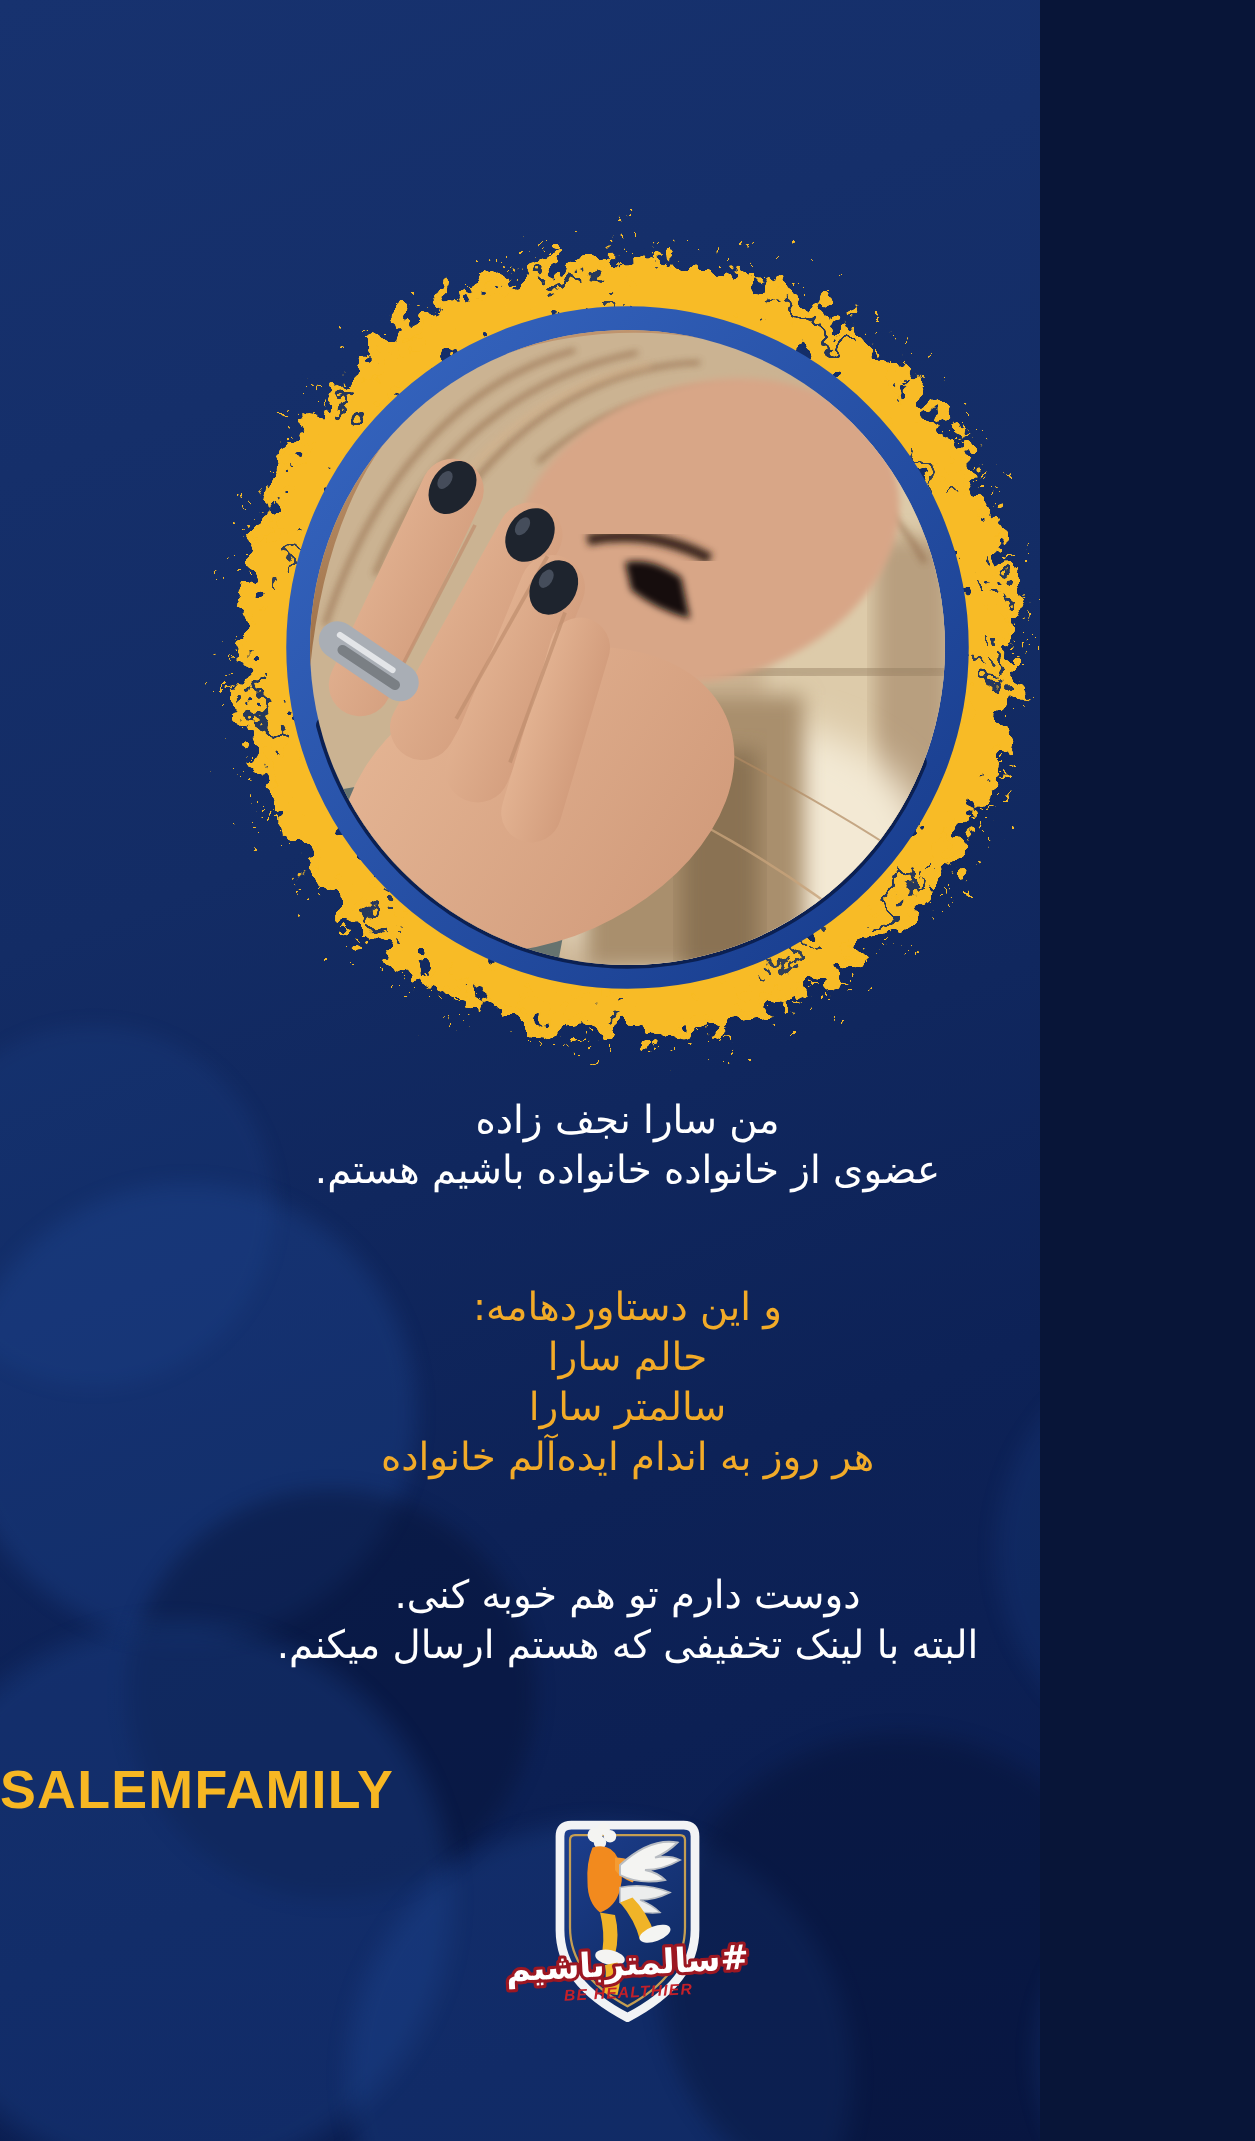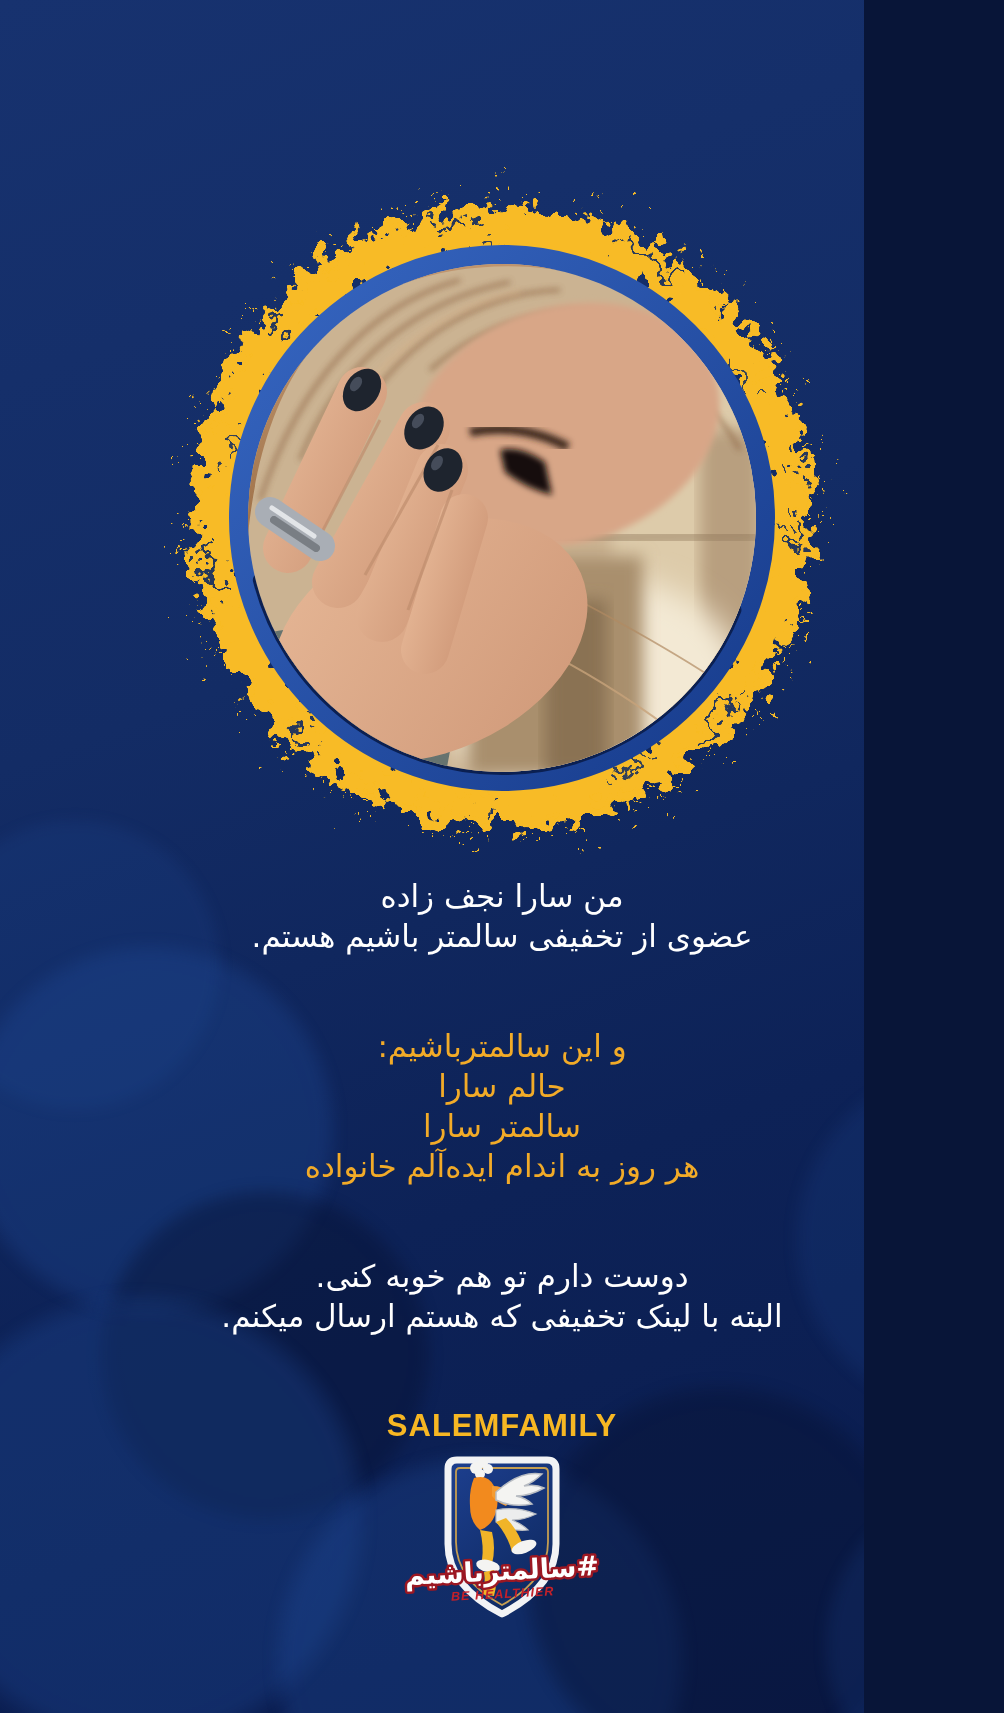--- a/index.html
+++ b/index.html
@@ -1,36 +1,35 @@
 <!DOCTYPE html>
 <html lang="fa"><head>
 <meta charset="utf-8">
 <style>
   html,body{margin:0;padding:0;background:#081538;}
   .poster{
     position:relative;width:832px;height:1713px;overflow:hidden;
     background:linear-gradient(160deg,#17326f 0%,#132c65 38%,#0d2257 68%,#0a1c4e 100%);
     font-family:"DejaVu Sans",sans-serif;
-    padding-left:32px;
   }
   .bokeh{position:absolute;border-radius:50%;filter:blur(5px);pointer-events:none;}
   .bokeh.light{background:radial-gradient(circle,rgba(33,77,156,.30) 0 64%,rgba(33,77,156,0) 72%);}
   .bokeh.soft{background:radial-gradient(circle,rgba(33,77,156,.18) 0 64%,rgba(33,77,156,0) 72%);}
   .bokeh.dark{background:radial-gradient(circle,rgba(6,16,48,.40) 0 64%,rgba(6,16,48,0) 72%);}
   .hero{position:absolute;left:0;top:0;width:1004px;height:860px;}
   .txt{position:absolute;left:0;width:1004px;text-align:center;direction:rtl;}
   .txt p{margin:0;font-size:31px;line-height:40px;font-weight:500;}
   .intro{top:876px;color:#ffffff;}
   .achieve{top:1026px;color:#f2ab28;}
   .invite{top:1256px;color:#ffffff;}
   .brand-name{
     position:absolute;left:0;top:1408px;width:1004px;margin:0;
-    text-align:center;direction:ltr;
+    direction:ltr;
     font-family:"Liberation Sans","DejaVu Sans",sans-serif;
-    font-size:31px;font-weight:bold;color:#f7b723;letter-spacing:1px;
+    font-size:43px;font-weight:bold;color:#f7b723;letter-spacing:1px;
   }
   .logo-wrap{position:absolute;left:0;top:1452px;width:1004px;text-align:center;}
 </style>
 </head>
 <body>
 
 <div class="poster">
 
   <div class="bokeh soft" style="left:-75px; top:815px;  width:300px;height:300px;"></div>
   <div class="bokeh light" style="left:-40px; top:940px;  width:380px;height:380px;"></div>
@@ -162,25 +161,25 @@
           <line x1="270" y1="512" x2="320" y2="546" stroke="#a9aeb5" stroke-width="30" stroke-linecap="round"></line>
           <line x1="274" y1="520" x2="316" y2="548" stroke="#6e7378" stroke-width="8" stroke-linecap="round" opacity="0.8"></line>
           <line x1="272" y1="508" x2="314" y2="536" stroke="#e9ebee" stroke-width="5" stroke-linecap="round" opacity="0.9"></line>
         </g>
       </g>
     </svg>
   </div>
 
   <section class="txt intro">
     <p>من سارا نجف زاده</p>
-    <p>عضوی از تخفیفی سالمتر باشیم هستم.</p>
+    <p>عضوی از خانواده خانواده باشیم هستم.</p>
   </section>
 
   <section class="txt achieve">
-    <p>و این سالمترباشیم:</p>
+    <p>و این دستاوردهامه:</p>
     <p>حالم سارا</p>
     <p>سالمتر سارا</p>
     <p>هر روز به اندام ایده‌آلم خانواده</p>
   </section>
 
   <section class="txt invite">
     <p>دوست دارم تو هم خوبه کنی.</p>
     <p>البته با لینک تخفیفی که هستم ارسال میکنم.</p>
   </section>
 

